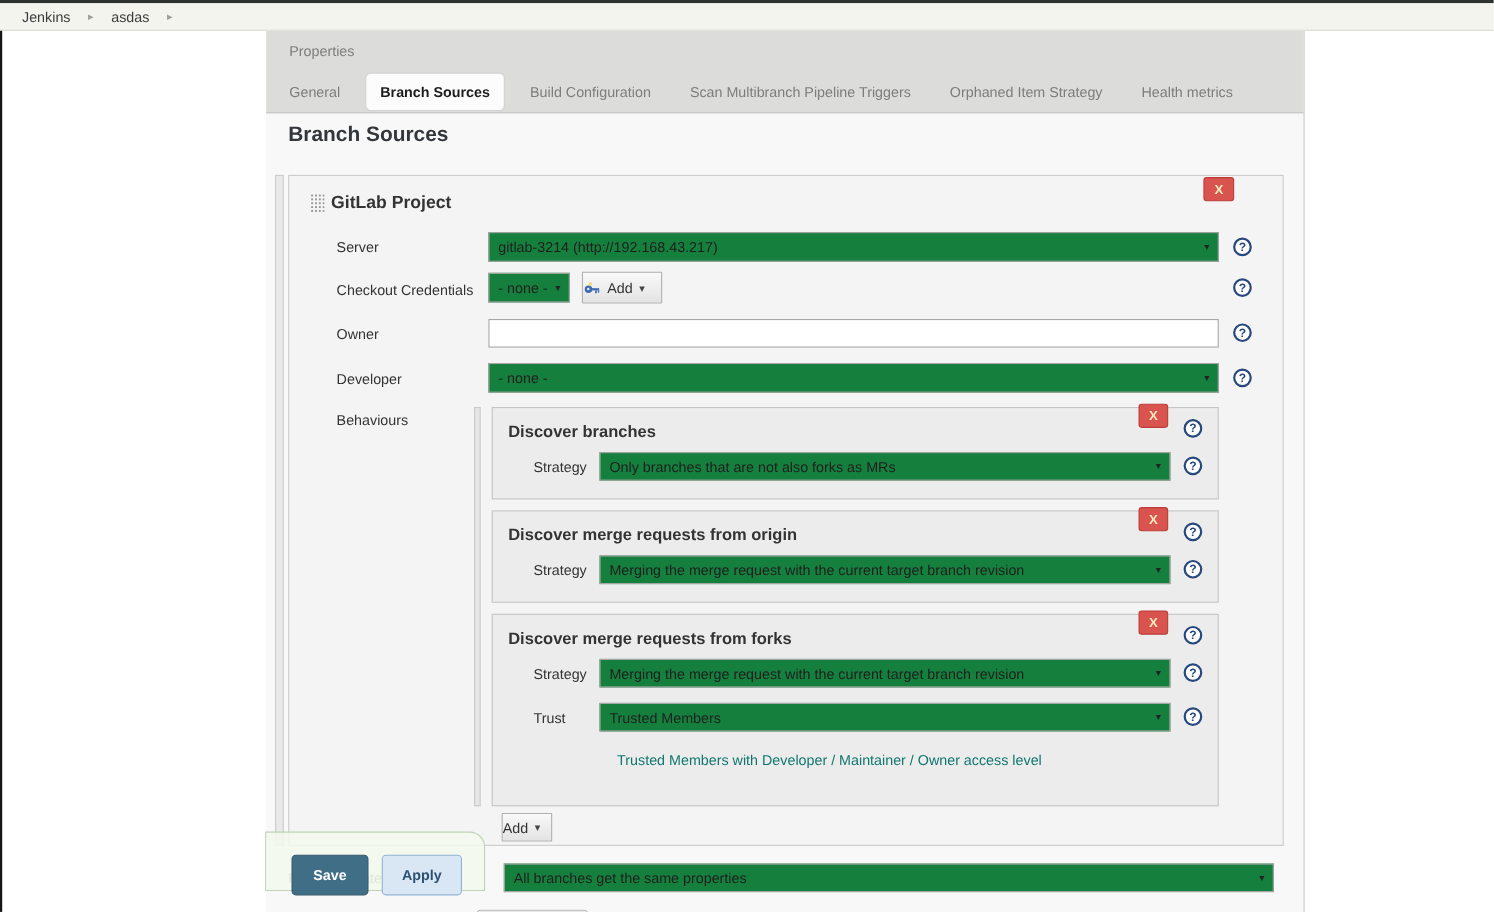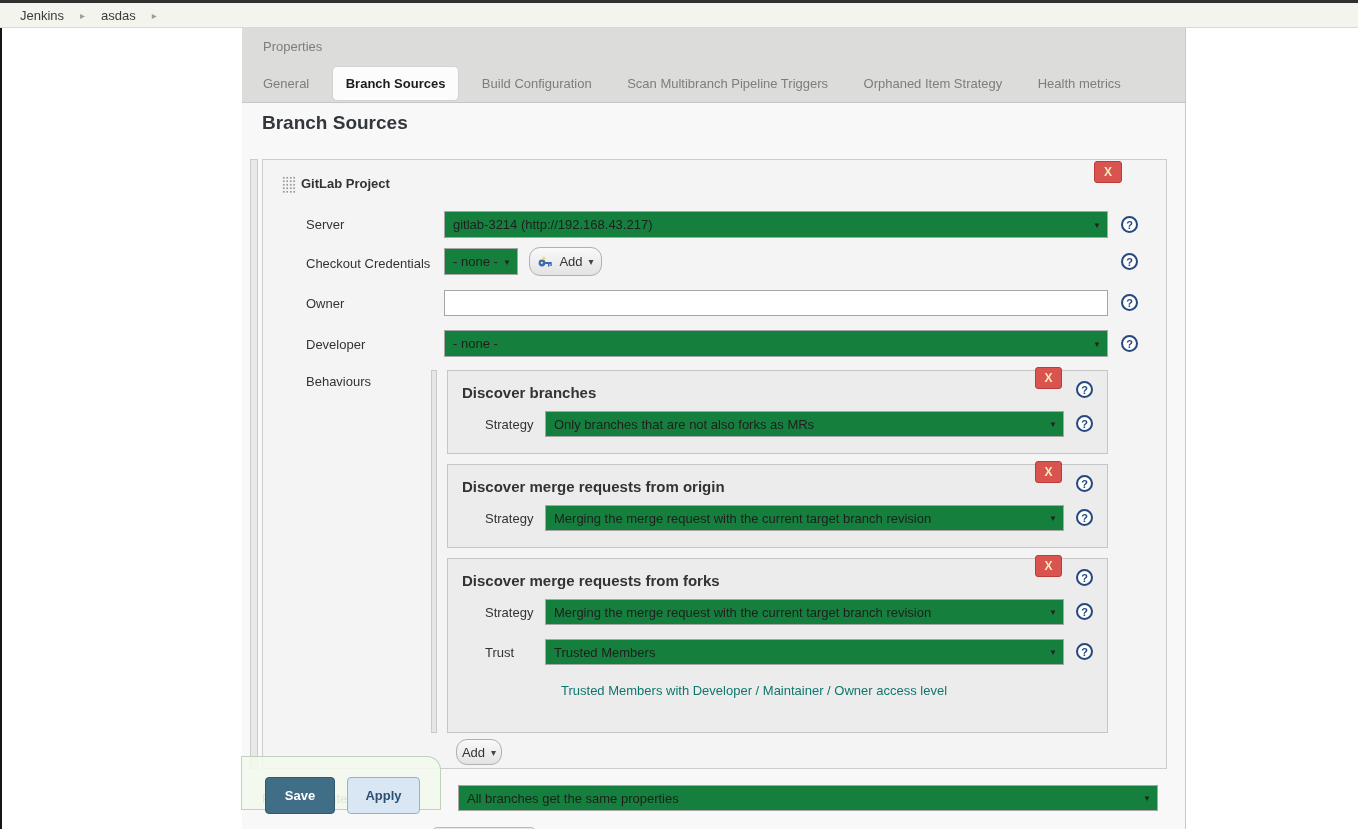--- a/index.html
+++ b/index.html
@@ -26,37 +26,37 @@
   .tab.active { background:#fcfcfc; border:1px solid #d2d2d2; border-radius:5px; color:#1c1c1c; font-weight:bold; }
 
   .page-h2 { position:absolute; left:20px; top:84px; font-size:19px; font-weight:bold; color:#33373c; }
 
   .outer-strip { position:absolute; left:8px; top:131px; width:8px; height:610px; background:#e9e9e9; border:1px solid #cccccc; }
   .gbox { position:absolute; left:20px; top:131px; width:905px; height:610px; background:#f4f4f4; border:1px solid #cccccc; }
 
   .drag-dots { position:absolute; left:19px; top:16px; width:13px; height:17px;
     background-image: radial-gradient(circle, #9a9a9a 1px, transparent 1.3px);
     background-size:3.5px 3.5px; }
-  .gbox-title { position:absolute; left:38px; top:16px; font-size:13px; font-weight:bold; color:#333; }
+  .gbox-title { position:absolute; left:38px; top:16px; font-size:16px; font-weight:bold; color:#333; }
 
   .xbtn { position:absolute; width:28px; height:22px; background:#D9534F; border:1px solid #bd3c38; border-radius:3px;
     color:#f5e9c0; font-weight:bold; font-size:12px; display:flex; align-items:center; justify-content:center; cursor:pointer; }
 
   .help { position:absolute; width:17px; height:17px; border-radius:50%; border:2px solid #26487E; background:#fff;
     color:#26487E; font-weight:bold; font-size:11px; display:flex; align-items:center; justify-content:center; cursor:pointer; }
 
   .lbl { position:absolute; font-size:13px; color:#333; }
   .sel { position:absolute; background:#15803d; border:1px solid #a6a6a6; font-size:13px; color:#1e1e1e;
     display:flex; align-items:center; padding:0 20px 0 8px; cursor:pointer; overflow:hidden; white-space:nowrap; }
   .sel .arrow { position:absolute; right:6px; top:50%; transform:translateY(-50%); font-size:8px; color:#222; }
   .txt-input { position:absolute; background:#fff; border:1px solid #a6a6a6; font-size:13px; padding:0 6px;
     font-family:"Liberation Sans", sans-serif; }
 
-  .graybtn { position:absolute; background:linear-gradient(#f9f9f9,#e3e3e3); border:1px solid #b0b0b0; border-radius:11px;
-    font-size:13px; color:#333; display:flex; align-items:center; justify-content:center; gap:6px; cursor:pointer; }
+  .graybtn { position:absolute; background:linear-gradient(#f9f9f9,#e3e3e3); border:1px solid #b0b0b0; border-radius:1px;
+    font-size:13px; color:#333; display:flex; align-items:center; gap:6px; cursor:pointer; }
   .caret { font-size:10px; color:#444; }
 
   .bstrip { position:absolute; left:168px; top:210px; width:6px; height:363px; background:#e6e6e6; border:1px solid #c9c9c9; }
   .bbox { position:absolute; left:184px; width:661px; background:#ececec; border:1px solid #c6c6c6; }
   .bbox-title { position:absolute; left:14px; top:13px; font-size:15px; font-weight:bold; color:#333; }
   .bnote { position:absolute; left:113px; top:124px; font-size:13px; color:#0f766e; }
 
   .prop-label { position:absolute; left:20px; top:763px; font-size:13px; color:#555; z-index:1; }
 
   .save-bar { position:absolute; left:-1px; top:728px; width:200px; height:54px;

